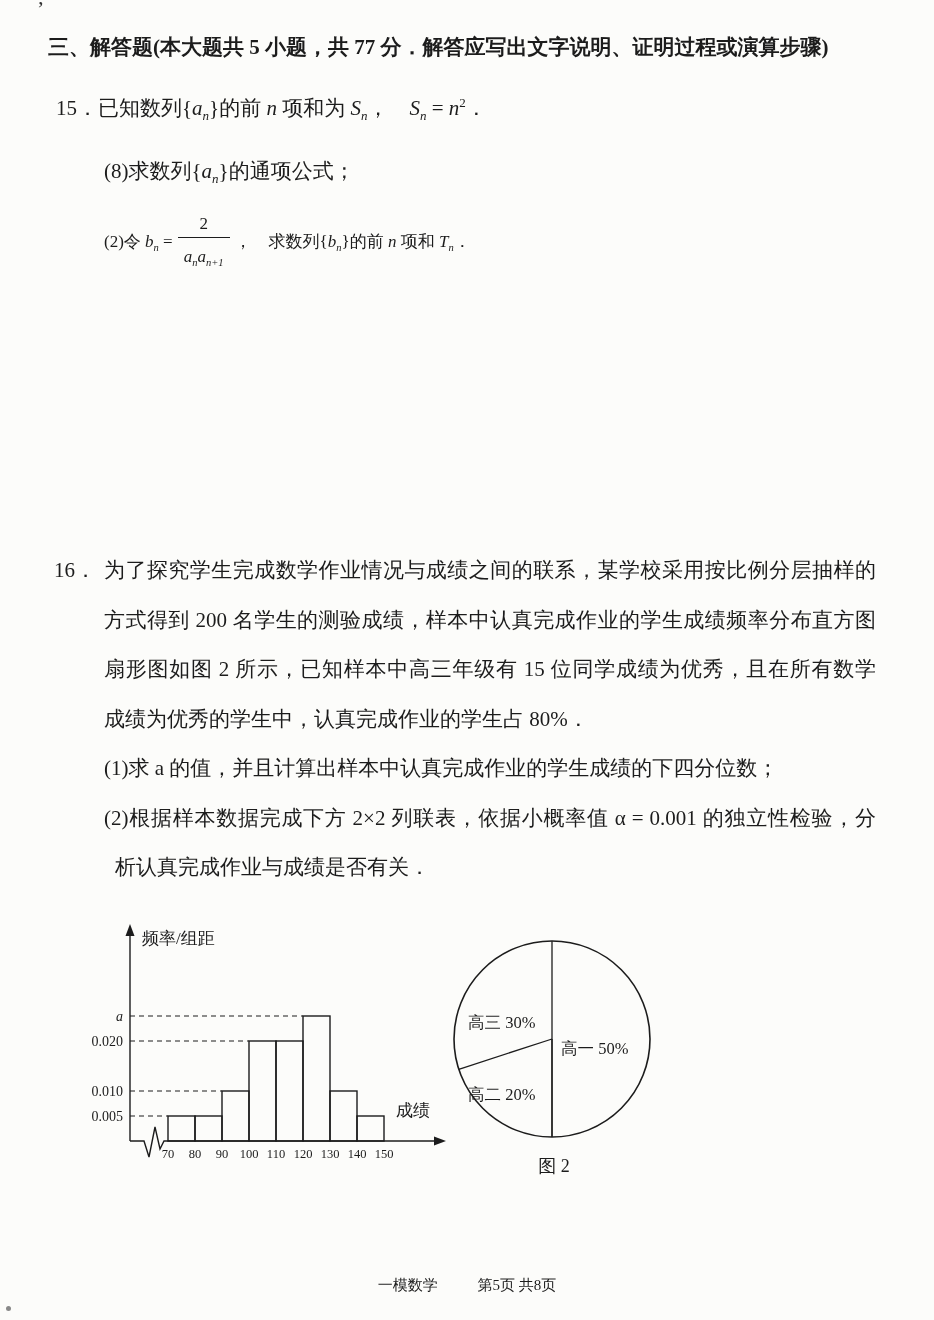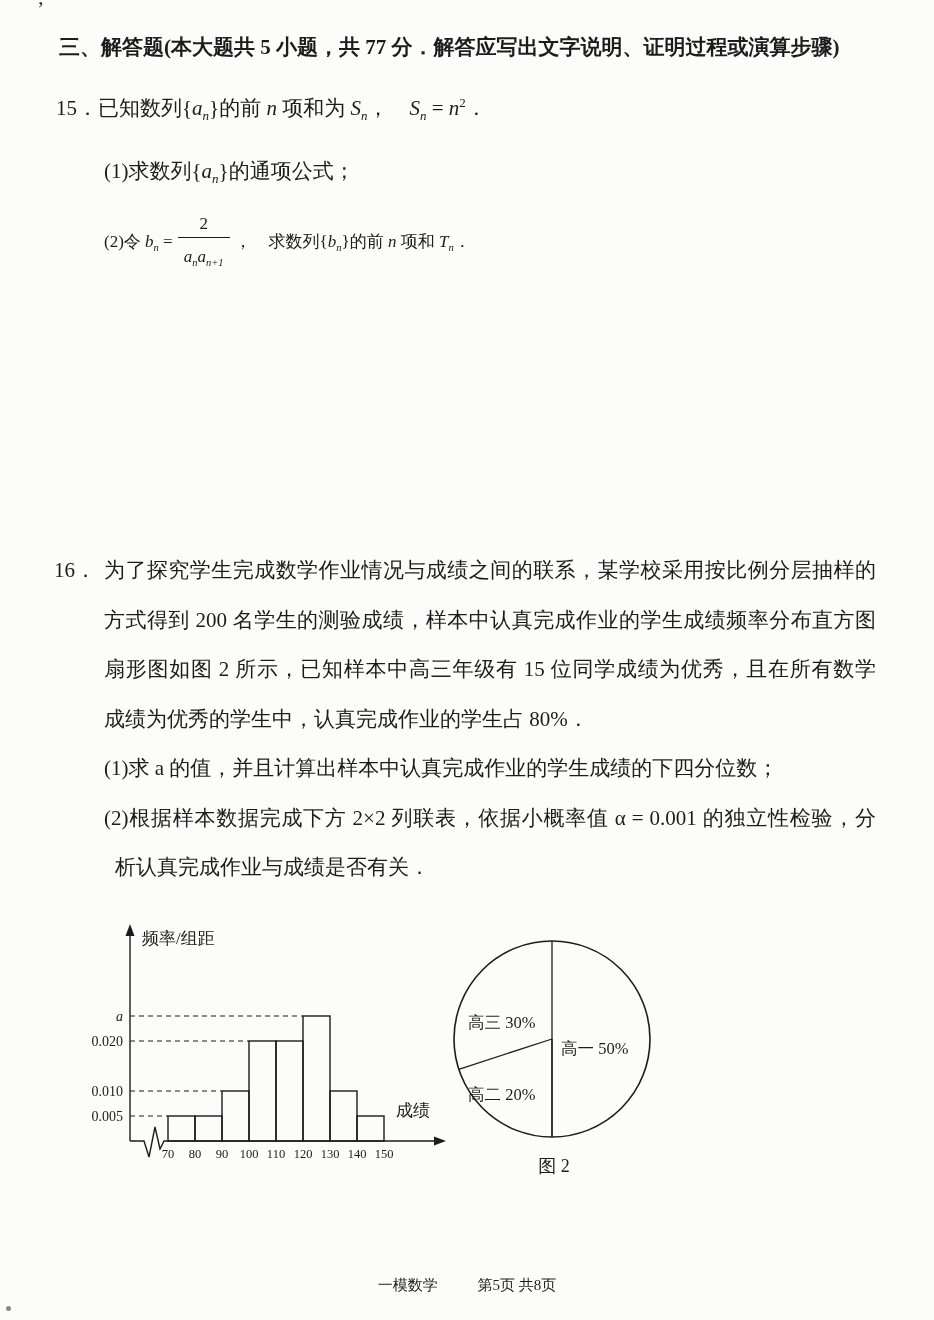--- a/index.html
+++ b/index.html
@@ -5,21 +5,21 @@
   * { margin:0; padding:0; box-sizing:border-box; }
   body { background:#fcfcfa; }
   .page {
     position:relative; width:934px; height:1320px; margin:0 auto;
     background:#fcfcfa; color:#1c1c1c; overflow:hidden;
     font-family:"Liberation Serif","DejaVu Serif",serif;
   }
   .artifact { position:absolute; left:37px; top:-4px; font-size:22px; color:#333; }
   .speckle { position:absolute; left:6px; top:1306px; width:5px; height:5px; background:#888; border-radius:50%; }
 
-  .section-header { position:absolute; left:59px; top:33px; width:824px; font-size:21px; font-weight:700; }
+  .section-header { position:absolute; left:48px; top:33px; width:824px; font-size:21px; font-weight:700; }
 
   .q15-line1 { position:absolute; left:56px;  top:94px;  font-size:21px; }
   .q15-part1 { position:absolute; left:104px; top:157px; font-size:21px; }
   .q15-part2 { position:absolute; left:104px; top:214px; font-size:17px; display:flex; align-items:center; }
 
   .frac { display:inline-flex; flex-direction:column; align-items:center; margin:0 5px; line-height:1.15; }
   .frac-num { padding:0 10px 3px; }
   .frac-den { border-top:1.6px solid #1c1c1c; padding:9px 6px 0; white-space:nowrap; }
   sub, sup { font-size:0.62em; }
   .mi { font-style:italic; }
@@ -46,21 +46,21 @@
 
 <div class="page">
   <span class="artifact">’</span>
   <span class="speckle"></span>
 
   <h2 class="section-header">三、解答题(本大题共 5 小题，共 77 分．解答应写出文字说明、证明过程或演算步骤)</h2>
 
   <div class="q15-line1">
     <span>15．</span><span><span>已知数列</span><span>{</span><span class="mi">a</span><sub class="mi">n</sub><span>}</span><span>的前 </span><span class="mi">n</span><span> 项和为 </span><span class="mi">S</span><sub class="mi">n</sub><span>，　</span><span class="mi">S</span><sub class="mi">n</sub><span> = </span><span class="mi">n</span><sup>2</sup><span>．</span></span>
   </div>
-  <div class="q15-part1"><span>(1)求数列</span><span>{</span><span class="mi">a</span><sub class="mi">n</sub><span>}</span><span>的通项公式；</span></div>
+  <div class="q15-part1"><span>(8)求数列</span><span>{</span><span class="mi">a</span><sub class="mi">n</sub><span>}</span><span>的通项公式；</span></div>
   <div class="q15-part2">
     <span><span>(2)令 </span><span class="mi">b</span><sub class="mi">n</sub><span> = </span></span>
     <span class="frac">
       <span class="frac-num">2</span>
       <span class="frac-den"><span class="mi">a</span><sub class="mi">n</sub><span class="mi">a</span><sub class="mi">n+1</sub></span>
     </span>
     <span><span>，　求数列</span><span>{</span><span class="mi">b</span><sub class="mi">n</sub><span>}</span><span>的前 </span><span class="mi">n</span><span> 项和 </span><span class="mi">T</span><sub class="mi">n</sub><span>．</span></span>
   </div>
 
   <div class="q16">

